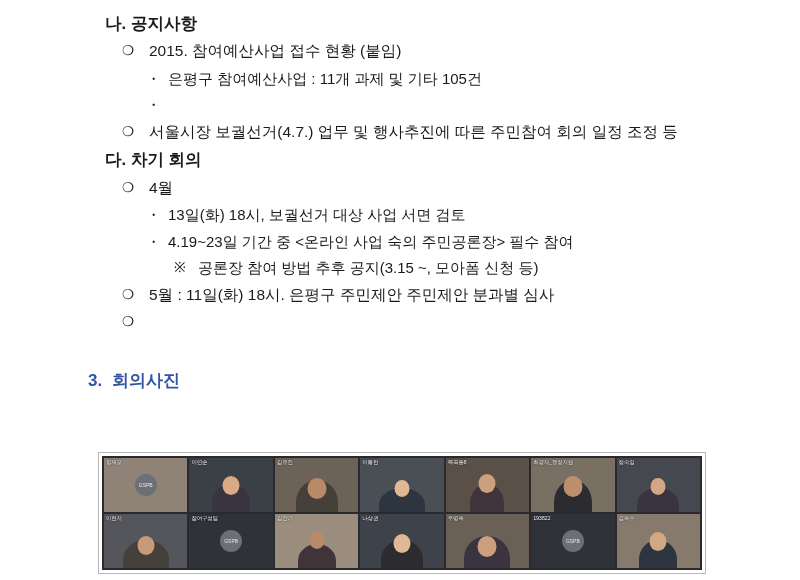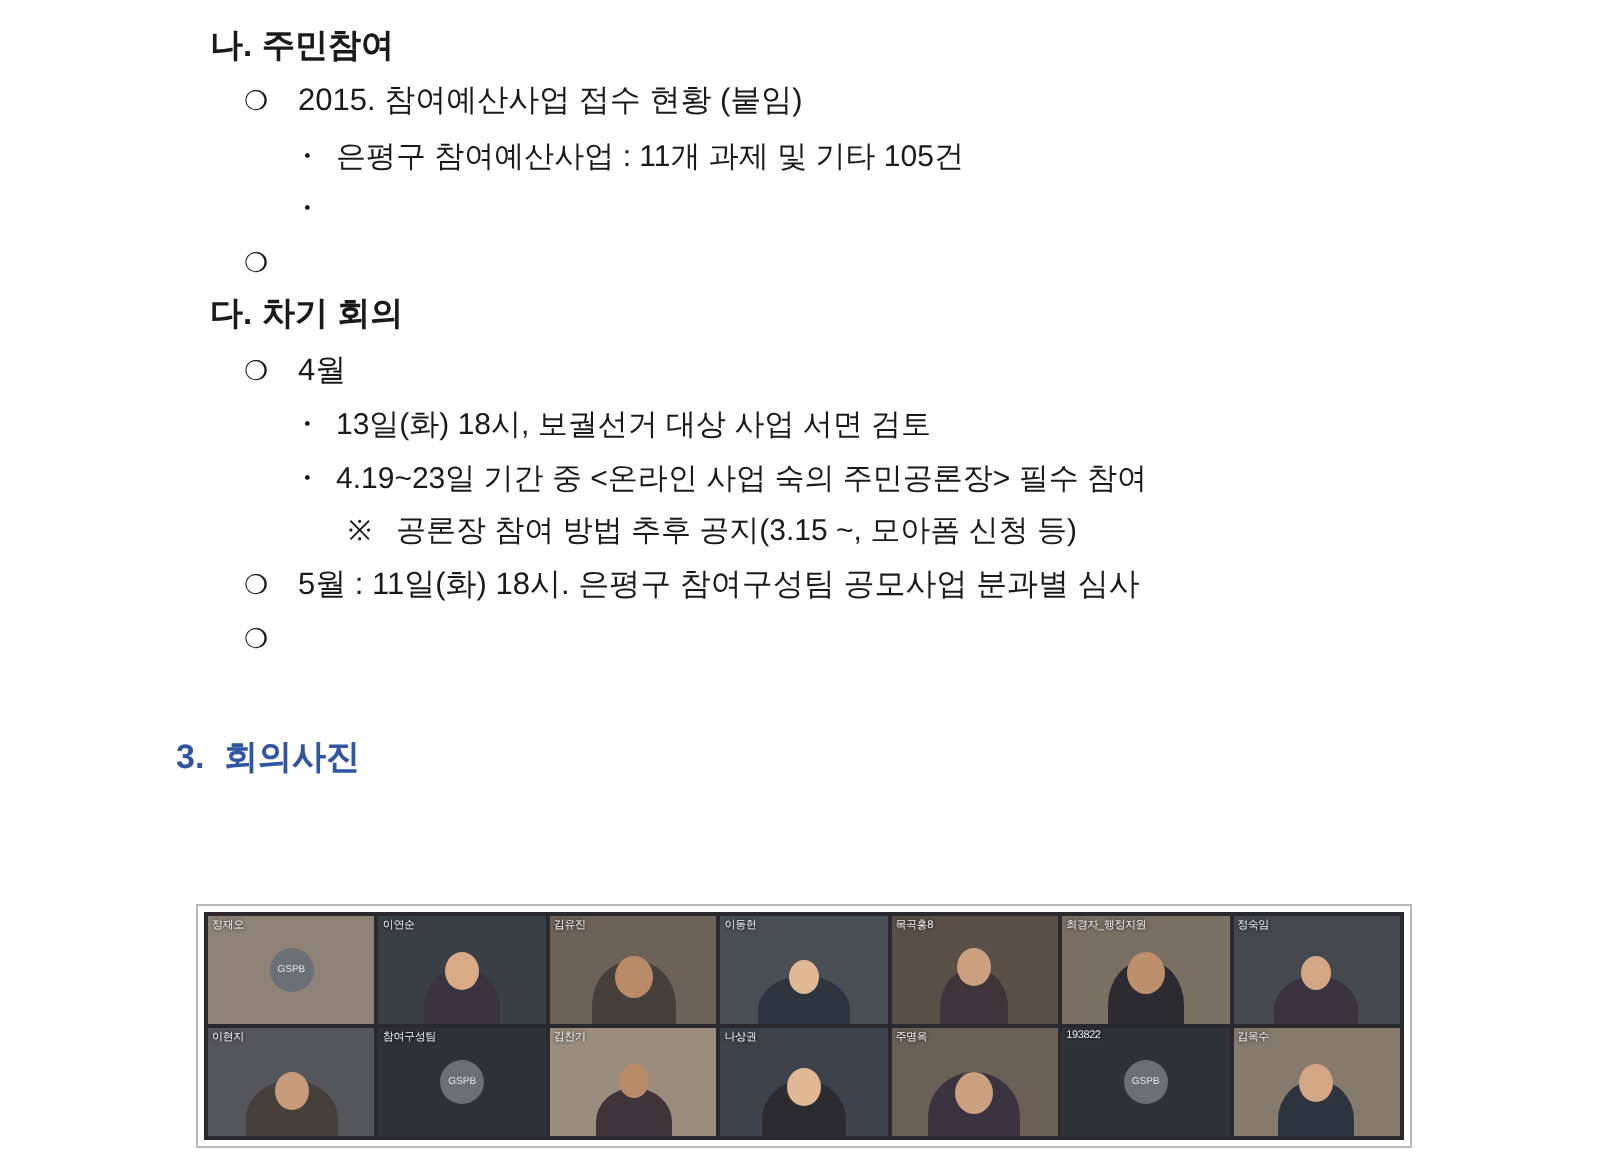--- a/index.html
+++ b/index.html
@@ -162,35 +162,36 @@
   }
 </style>
 </head>
 <body>
 
 <div class="page">
 
   <div id="outline">
       <div class="line lvl1">
         <span class="marker">나.</span>
-        <span class="txt">주민참여</span>
+        <span class="txt">공지사항</span>
       </div>
       <div class="line lvl2">
         <span class="marker">❍</span>
         <span class="txt">2015. 참여예산사업 접수 현황 (붙임)</span>
       </div>
       <div class="line lvl3">
         <span class="marker">・</span>
         <span class="txt">은평구 참여예산사업 : 11개 과제 및 기타 105건</span>
       </div>
       <div class="line lvl3">
         <span class="marker">・</span>
       </div>
       <div class="line lvl2">
         <span class="marker">❍</span>
+        <span class="txt">서울시장 보궐선거(4.7.) 업무 및 행사추진에 따른 주민참여 회의 일정 조정 등</span>
       </div>
       <div class="line lvl1">
         <span class="marker">다.</span>
         <span class="txt">차기 회의</span>
       </div>
       <div class="line lvl2">
         <span class="marker">❍</span>
         <span class="txt">4월</span>
       </div>
       <div class="line lvl3">
@@ -200,21 +201,21 @@
       <div class="line lvl3">
         <span class="marker">・</span>
         <span class="txt">4.19~23일 기간 중 &lt;온라인 사업 숙의 주민공론장&gt; 필수 참여</span>
       </div>
       <div class="line lvl4">
         <span class="marker">※</span>
         <span class="txt">공론장 참여 방법 추후 공지(3.15 ~, 모아폼 신청 등)</span>
       </div>
       <div class="line lvl2">
         <span class="marker">❍</span>
-        <span class="txt">5월 :  11일(화) 18시. 은평구 참여구성팀 공모사업 분과별 심사</span>
+        <span class="txt">5월 :  11일(화) 18시. 은평구 주민제안 주민제안 분과별 심사</span>
       </div>
       <div class="line lvl2">
         <span class="marker">❍</span>
       </div>
     </div>
 
   <div class="section-head">
     <span class="num">3.</span>
     <span>회의사진</span>
   </div>

